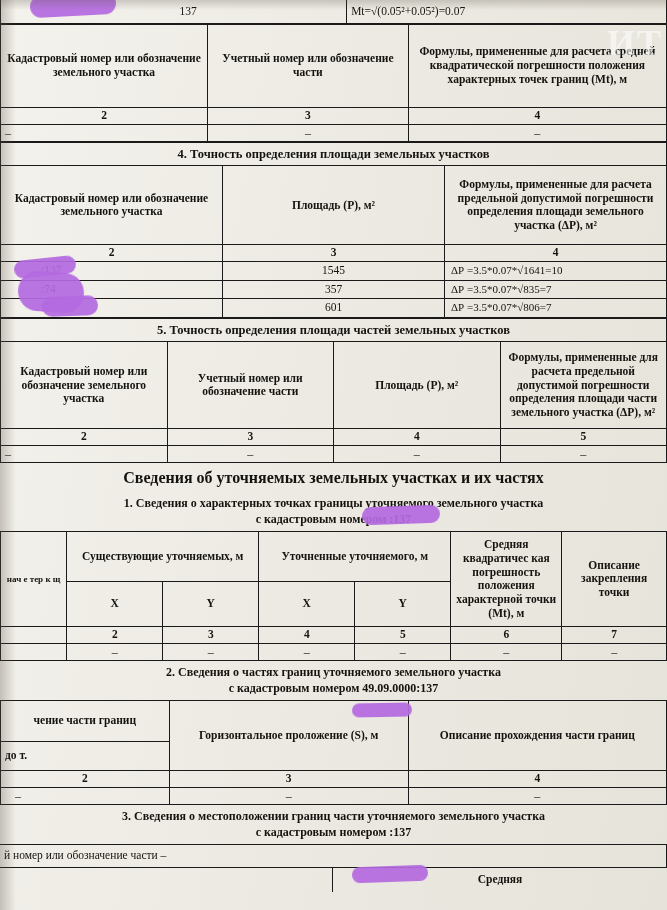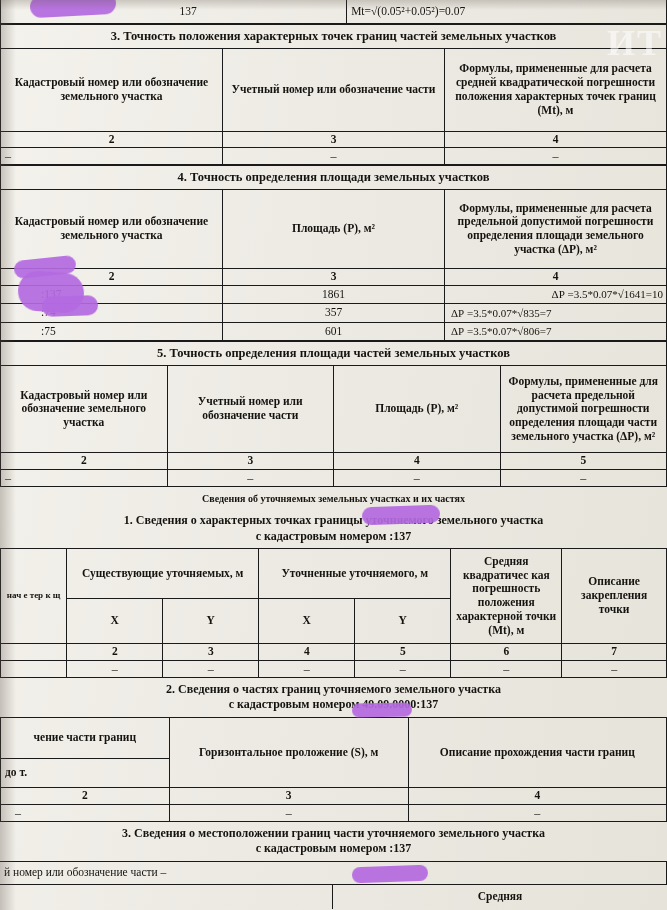--- a/index.html
+++ b/index.html
@@ -36,21 +36,21 @@
     font-weight:normal;
   }
   .hdr-cell{font-weight:bold;font-size:11.5px;line-height:1.2;padding:5px 4px;}
   .numrow td{font-weight:bold;font-size:11.5px;padding:1px;}
   .dash td{font-size:12px;padding:1px;}
   .section-title{
     text-align:center;font-weight:bold;font-size:12.5px;
     padding:4px 2px 4px 2px;
   }
   .big-title{
-    text-align:center;font-weight:bold;font-size:10px;padding:6px 2px 5px;
+    text-align:center;font-weight:bold;font-size:16px;padding:6px 2px 5px;
   }
   .subtitle{
     text-align:center;font-weight:bold;font-size:12px;line-height:1.3;padding:4px 2px;
   }
   .formula{font-size:11px;text-align:center;}
   .topstrip{
     position:absolute;left:0;top:0;width:667px;height:24px;
   }
   .topstrip table{height:24px;}
   
@@ -90,23 +90,20 @@
           <td style="width:50%;text-align:left;padding-left:4px;border-top:none;">Mt=√(0.05²+0.05²)=0.07</td>
         </tr>
       </tbody>
         </table>
     </div>
 
     <div style="position:absolute;left:0;top:24px;width:667px;">
 
       <table>
         <tbody>
-            <tr>
-          <td colspan="3" class="section-title">3. Точность положения характерных точек границ частей земельных участков</td>
-        </tr>
         <tr>
           <td style="width:31%;height:72px" class="hdr-cell">Кадастровый номер или обозначение земельного участка</td>
           <td style="width:30%" class="hdr-cell">Учетный номер или обозначение части</td>
           <td style="width:39%" class="hdr-cell">Формулы, примененные для расчета средней квадратической погрешности положения характерных точек границ (Mt), м</td>
         </tr>
         <tr class="numrow">
           <td>2</td>
           <td>3</td>
           <td>4</td>
         </tr>
@@ -128,22 +125,22 @@
           <td style="width:30%" class="hdr-cell">Площадь (Р), м²</td>
           <td style="width:39%" class="hdr-cell">Формулы, примененные для расчета предельной допустимой погрешности определения площади земельного участка (ΔР),  м²</td>
         </tr>
         <tr class="numrow">
           <td>2</td>
           <td>3</td>
           <td>4</td>
         </tr>
         <tr>
           <td style="text-align:left;padding-left:40px">:137</td>
-          <td>1861</td>
-          <td class="formula" style="text-align:right;padding-left:6px">ΔР =3.5*0.07*√1641=10</td>
+          <td>1545</td>
+          <td class="formula" style="text-align:left;padding-left:6px">ΔР =3.5*0.07*√1641=10</td>
         </tr>
         <tr>
           <td style="text-align:left;padding-left:40px">:74</td>
           <td>357</td>
           <td class="formula" style="text-align:left;padding-left:6px">ΔР =3.5*0.07*√835=7</td>
         </tr>
         <tr>
           <td style="text-align:left;padding-left:40px">:75</td>
           <td>601</td>
           <td class="formula" style="text-align:left;padding-left:6px">ΔР =3.5*0.07*√806=7</td>

